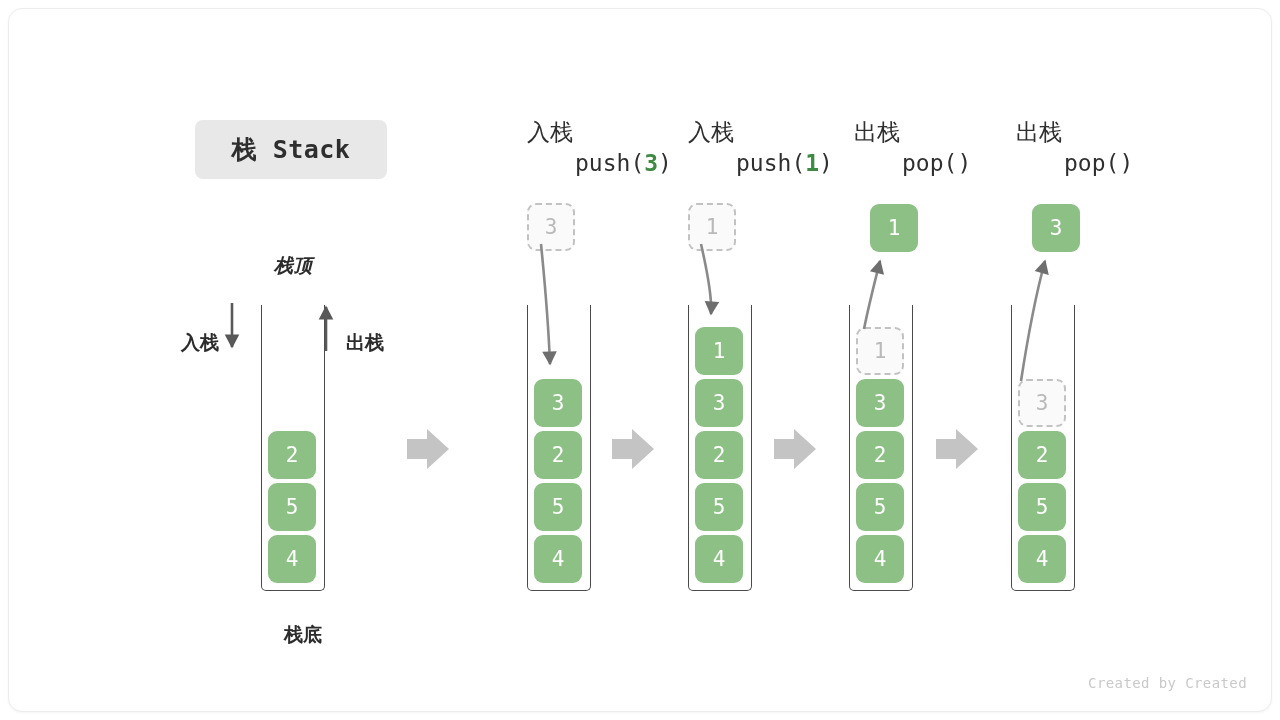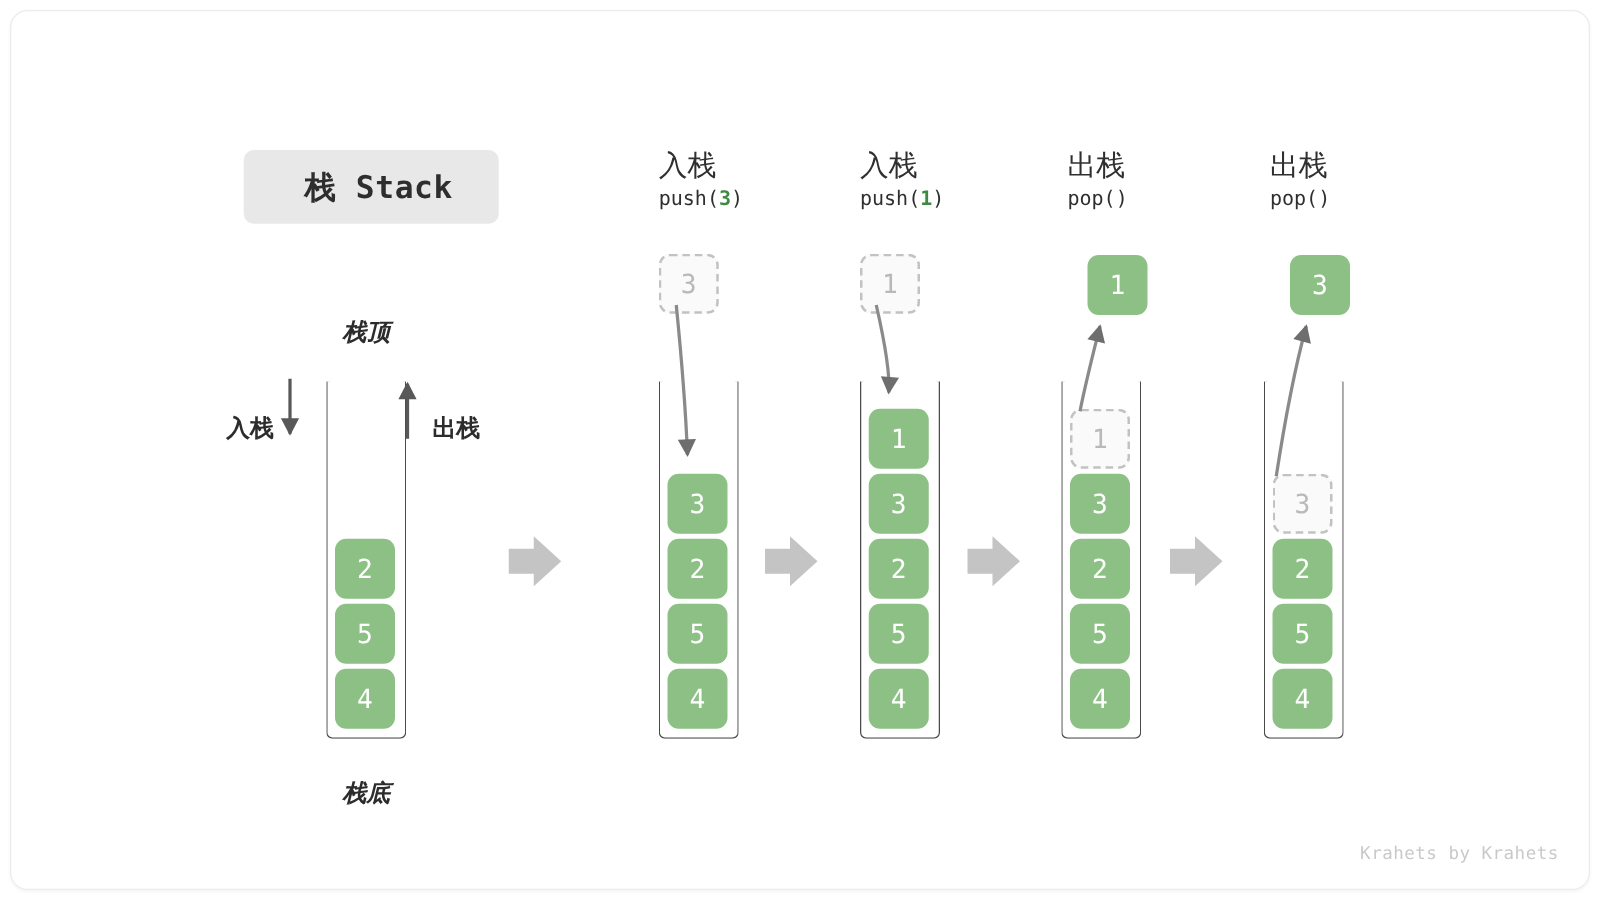--- a/index.html
+++ b/index.html
@@ -39,38 +39,38 @@
     background: #e8e8e8;
     border-radius: 8px;
     display: flex;
     align-items: center;
     justify-content: center;
     font-family: "DejaVu Sans Mono", "Liberation Mono", monospace;
     font-size: 25px;
     font-weight: bold;
     color: #2e2e2e;
     letter-spacing: 0.5px;
-    padding-left: 12px;
   }
 
   
   .col-header {
     font-size: 23px;
     color: #2f2f2f;
     line-height: 1.33;
     white-space: nowrap;
   }
   .col-header .cn {
     display: block;
     font-family: "Liberation Sans", "DejaVu Sans", sans-serif;
   }
   .col-header .code {
     display: block;
     font-family: "DejaVu Sans Mono", "Liberation Mono", monospace;
-    font-size: 16px;
+    font-size: 23px;
+    margin-left: 48px;
   }
   .col-header .code .arg { color: #3d8a42; font-weight: bold; }
 
   
   .stack-frame {
     width: 64px;
     border-left: 1.6px solid #4a4a4a;
     border-right: 1.6px solid #4a4a4a;
     border-bottom: 1.6px solid #4a4a4a;
     border-top: none;
@@ -143,21 +143,21 @@
 
   <div class="abs" style="left:252px; top:296px;">
     <div class="stack-frame" style="position:relative; height:286px;">
       <div class="cell solid" style="left:6px; top:126px;">2</div>
       <div class="cell solid" style="left:6px; top:178px;">5</div>
       <div class="cell solid" style="left:6px; top:230px;">4</div>
     </div>
   </div>
 
   <div class="abs edge-label" style="left:250px; top:244px; width:68px;font-style:italic;">栈顶</div>
-  <div class="abs edge-label" style="left:250px; top:613px; width:68px;font-style:italic;">栈底</div>
+  <div class="abs edge-label" style="left:260px; top:613px; width:68px;">栈底</div>
 
   <div class="abs side-label" style="left:172px; top:321px;">入栈</div>
   <div class="abs side-label" style="left:337px; top:321px;">出栈</div>
 
   <div class="abs col-header" style="left:518px; top:108px;">
     <span class="cn">入栈</span>
     <span class="code"><span>push(</span><span class="arg">3</span><span>)</span></span>
   </div>
 
   <div class="abs cell ghost" style="left:518px; top:194px;">3</div>
@@ -262,15 +262,15 @@
       <path d="M603,430 L623,430 L623,420 L645,440 L623,460 L623,450 L603,450 z" fill="#c4c4c4"></path>
     </g>
     <g>
       <path d="M765,430 L785,430 L785,420 L807,440 L785,460 L785,450 L765,450 z" fill="#c4c4c4"></path>
     </g>
     <g>
       <path d="M927,430 L947,430 L947,420 L969,440 L947,460 L947,450 L927,450 z" fill="#c4c4c4"></path>
     </g>
   </svg>
 
-  <div class="abs" id="credit">Krahets by Krahets</div>
+  <div class="abs" id="credit">Created by Created</div>
 
 </div>
 
 </body></html>

